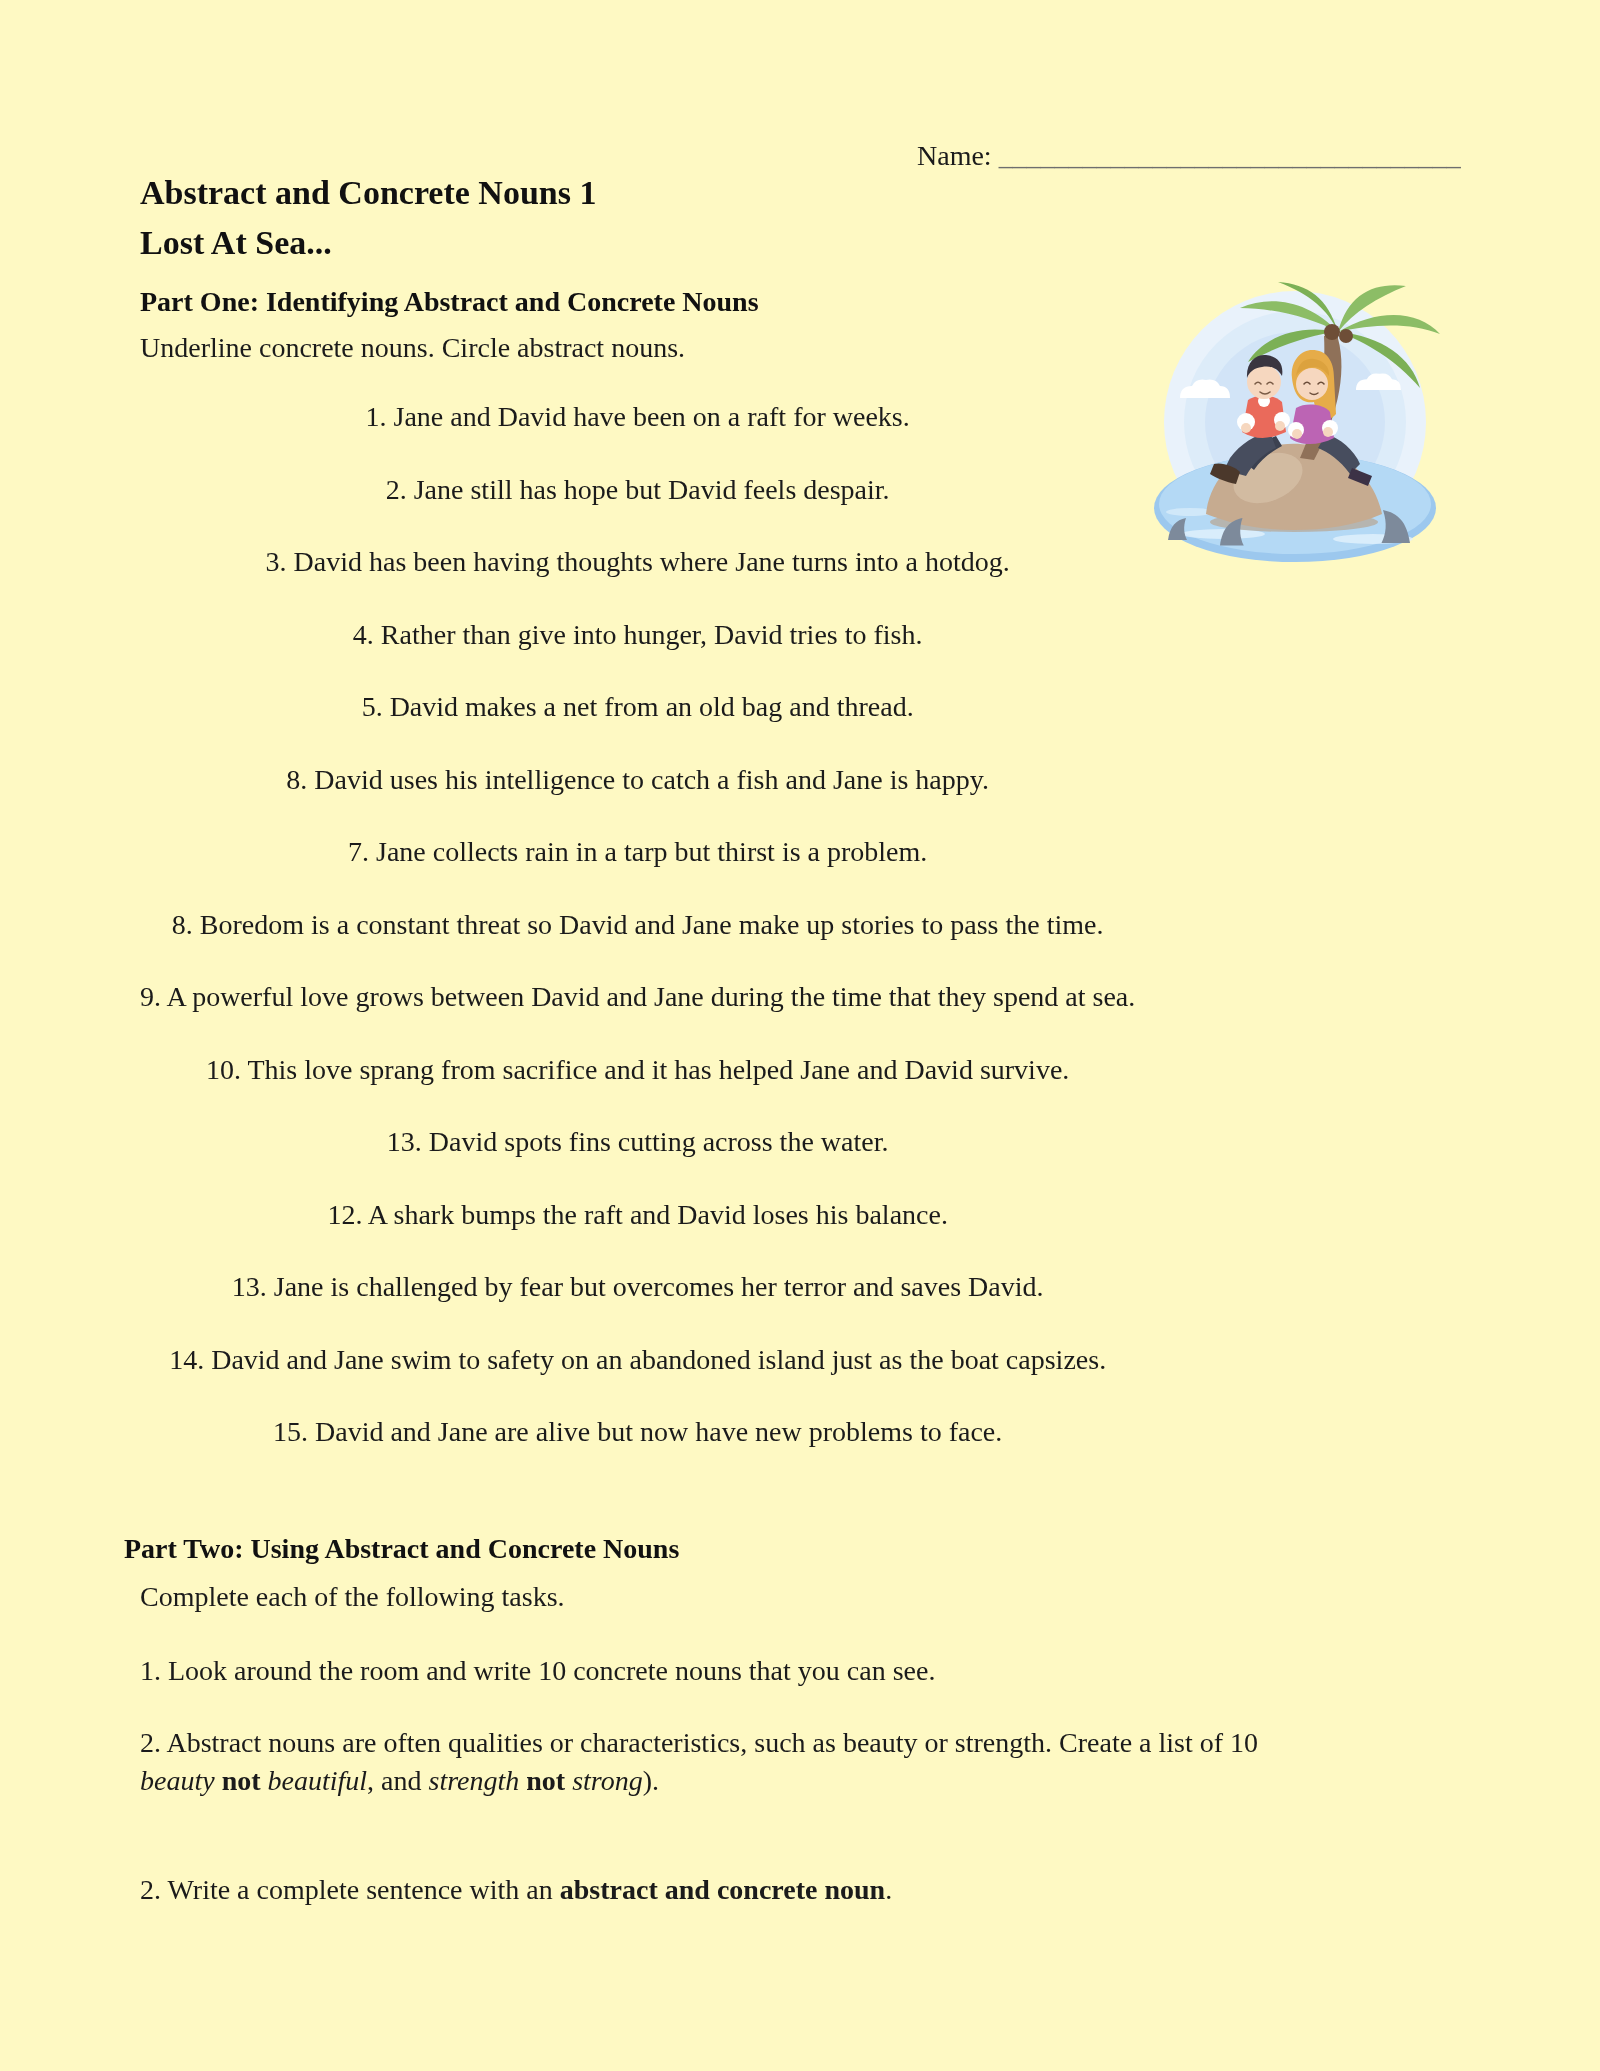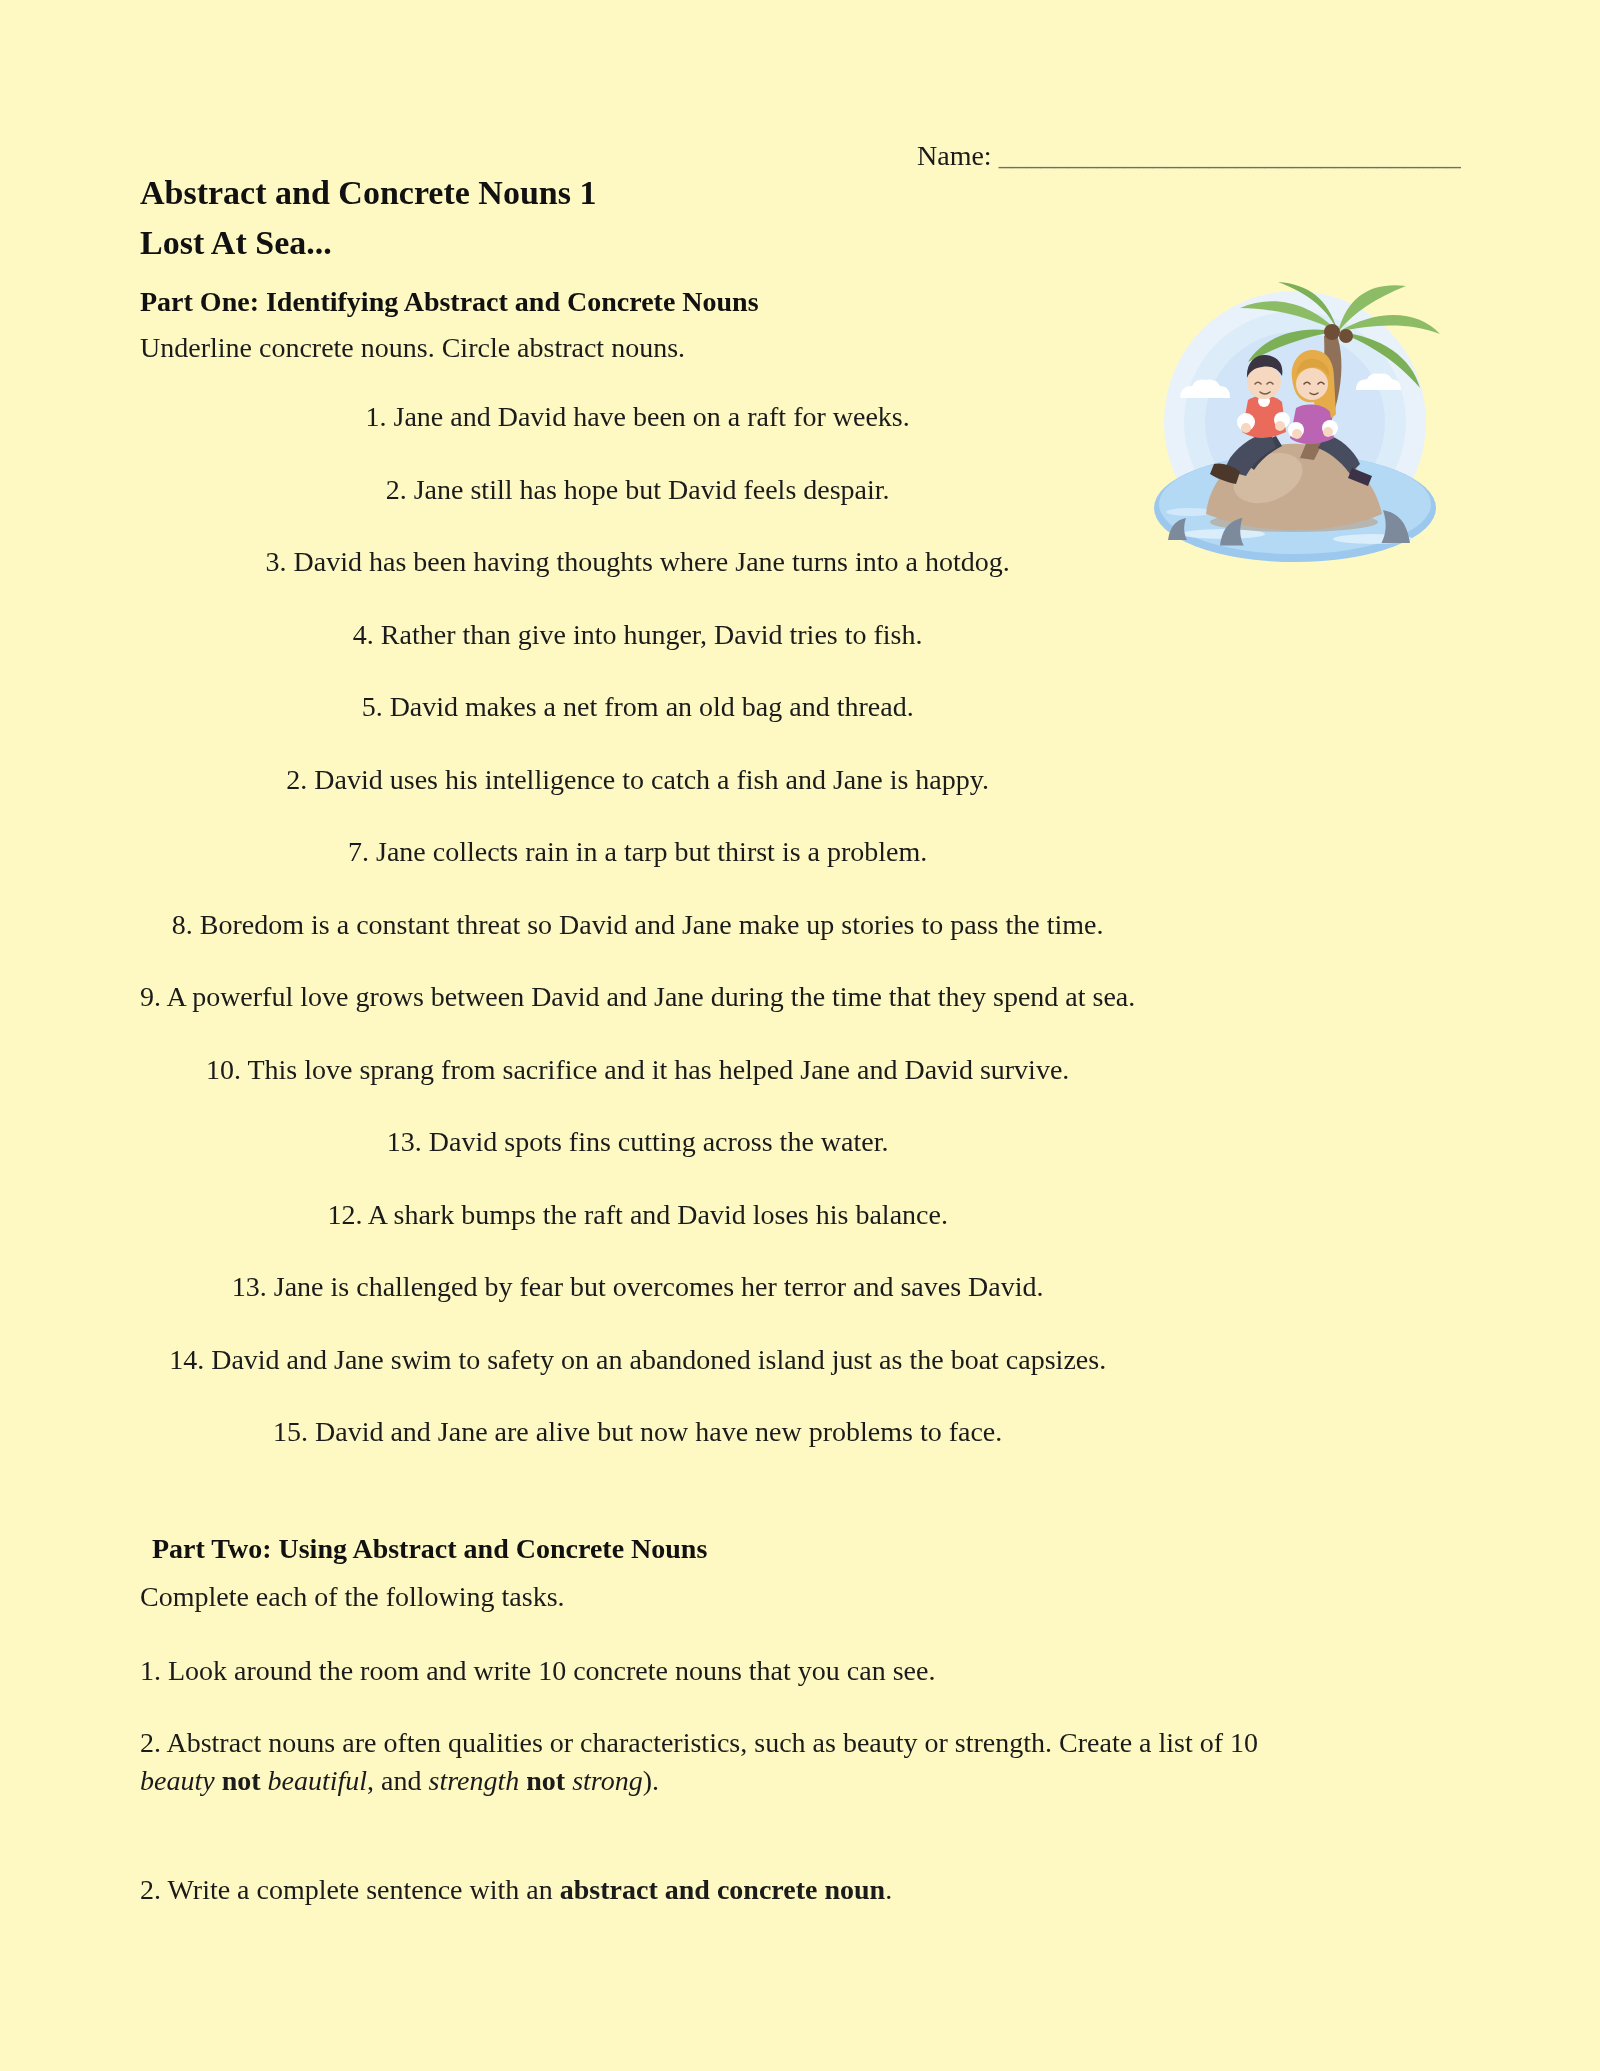--- a/index.html
+++ b/index.html
@@ -130,33 +130,33 @@
 
   <div class="abs body-text" style="left:140px;top:331px;">Underline concrete nouns. Circle abstract nouns.</div>
   <div class="abs section-heading" style="left:140px;top:286px;">Part One: Identifying Abstract and Concrete Nouns</div>
 
   <div class="abs items" style="left:140px;top:400px;text-align:center;">
     <p>1. Jane and David have been on a raft for weeks.</p>
     <p>2. Jane still has hope but David feels despair.</p>
     <p>3. David has been having thoughts where Jane turns into a hotdog.</p>
     <p>4. Rather than give into hunger, David tries to fish.</p>
     <p>5. David makes a net from an old bag and thread.</p>
-    <p>2. David uses his intelligence to catch a fish and Jane is happy.</p>
+    <p>8. David uses his intelligence to catch a fish and Jane is happy.</p>
     <p>7. Jane collects rain in a tarp but thirst is a problem.</p>
     <p>8. Boredom is a constant threat so David and Jane make up stories to pass the time.</p>
     <p>9. A powerful love grows between David and Jane during the time that they spend at sea.</p>
     <p>10. This love sprang from sacrifice and it has helped Jane and David survive.</p>
     <p>13. David spots fins cutting across the water.</p>
     <p>12. A shark bumps the raft and David loses his balance.</p>
     <p>13. Jane is challenged by fear but overcomes her terror and saves David.</p>
     <p>14. David and Jane swim to safety on an abandoned island just as the boat capsizes.</p>
     <p>15. David and Jane are alive but now have new problems to face.</p>
   </div>
 
-  <div class="abs section-heading" style="left:152px;top:1533px;">Part Two: Using Abstract and Concrete Nouns</div>
+  <div class="abs section-heading" style="left:124px;top:1533px;">Part Two: Using Abstract and Concrete Nouns</div>
   <div class="abs body-text" style="left:140px;top:1580px;">Complete each of the following tasks.</div>
 
   <div class="abs body-text" style="left:140px;top:1654px;">1. Look around the room and write 10 concrete nouns that you can see.</div>
 
   <div class="abs para" style="left:140px;top:1724px;width:1400px;">
     <div class="ln">2. Abstract nouns are often qualities or characteristics, such as beauty or strength. Create a list of 10</div>
     <div class="ln">
       <span class="it">beauty</span><span class="bd"> not </span><span class="it">beautiful</span><span>, and </span><span class="it">strength</span><span class="bd"> not </span><span class="it">strong</span><span>).</span>
     </div>
   </div>

